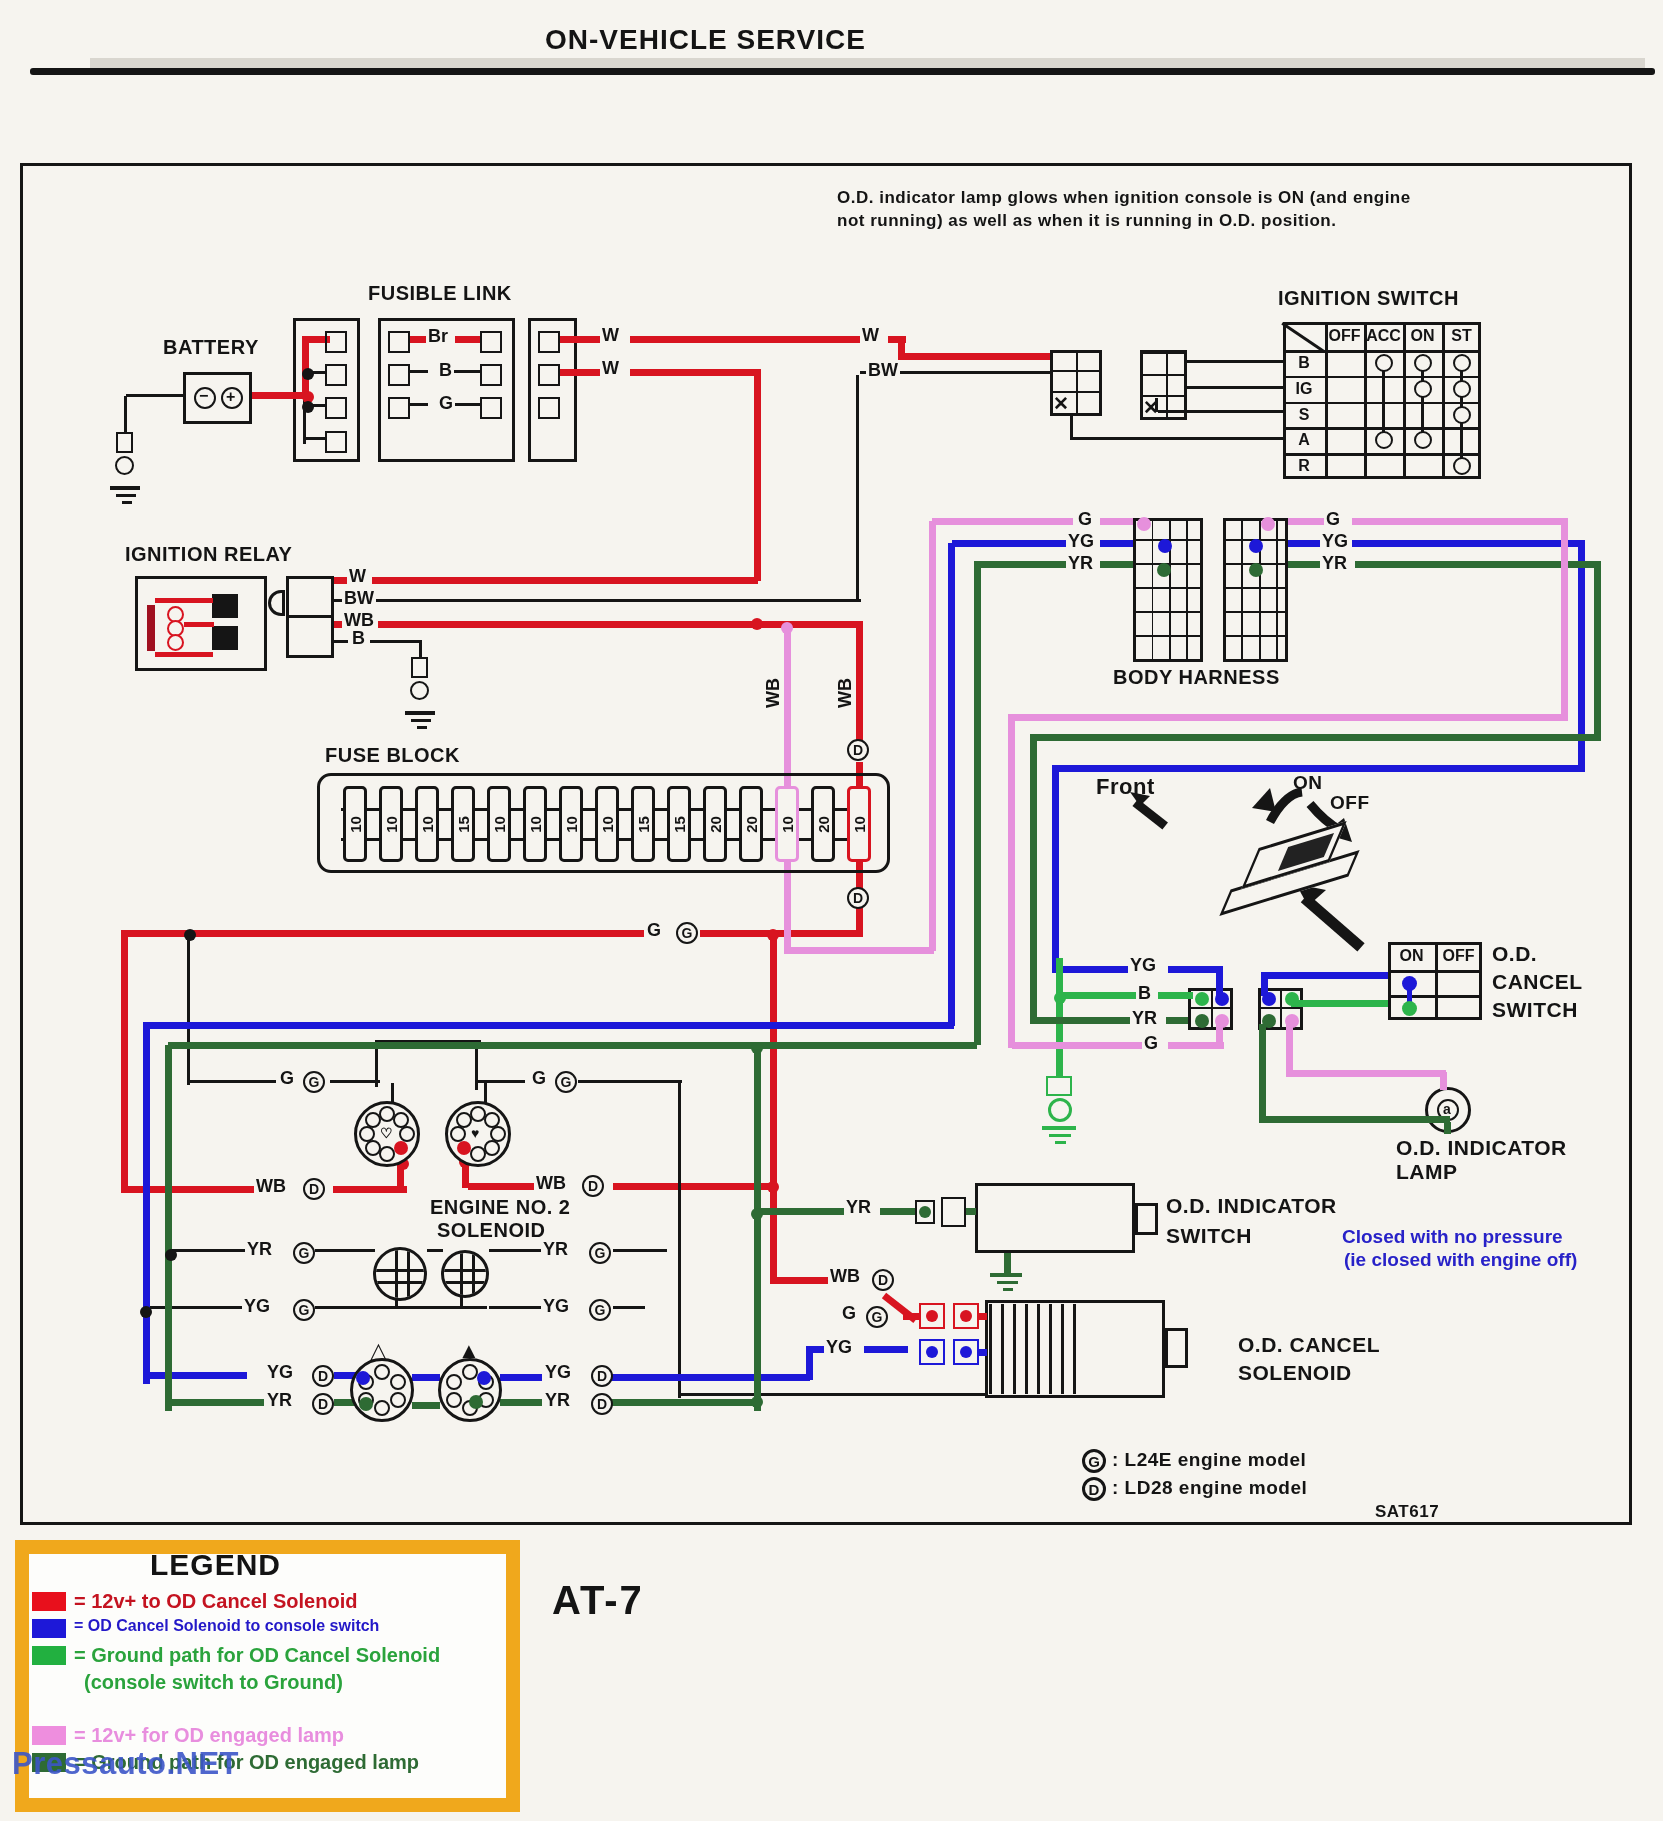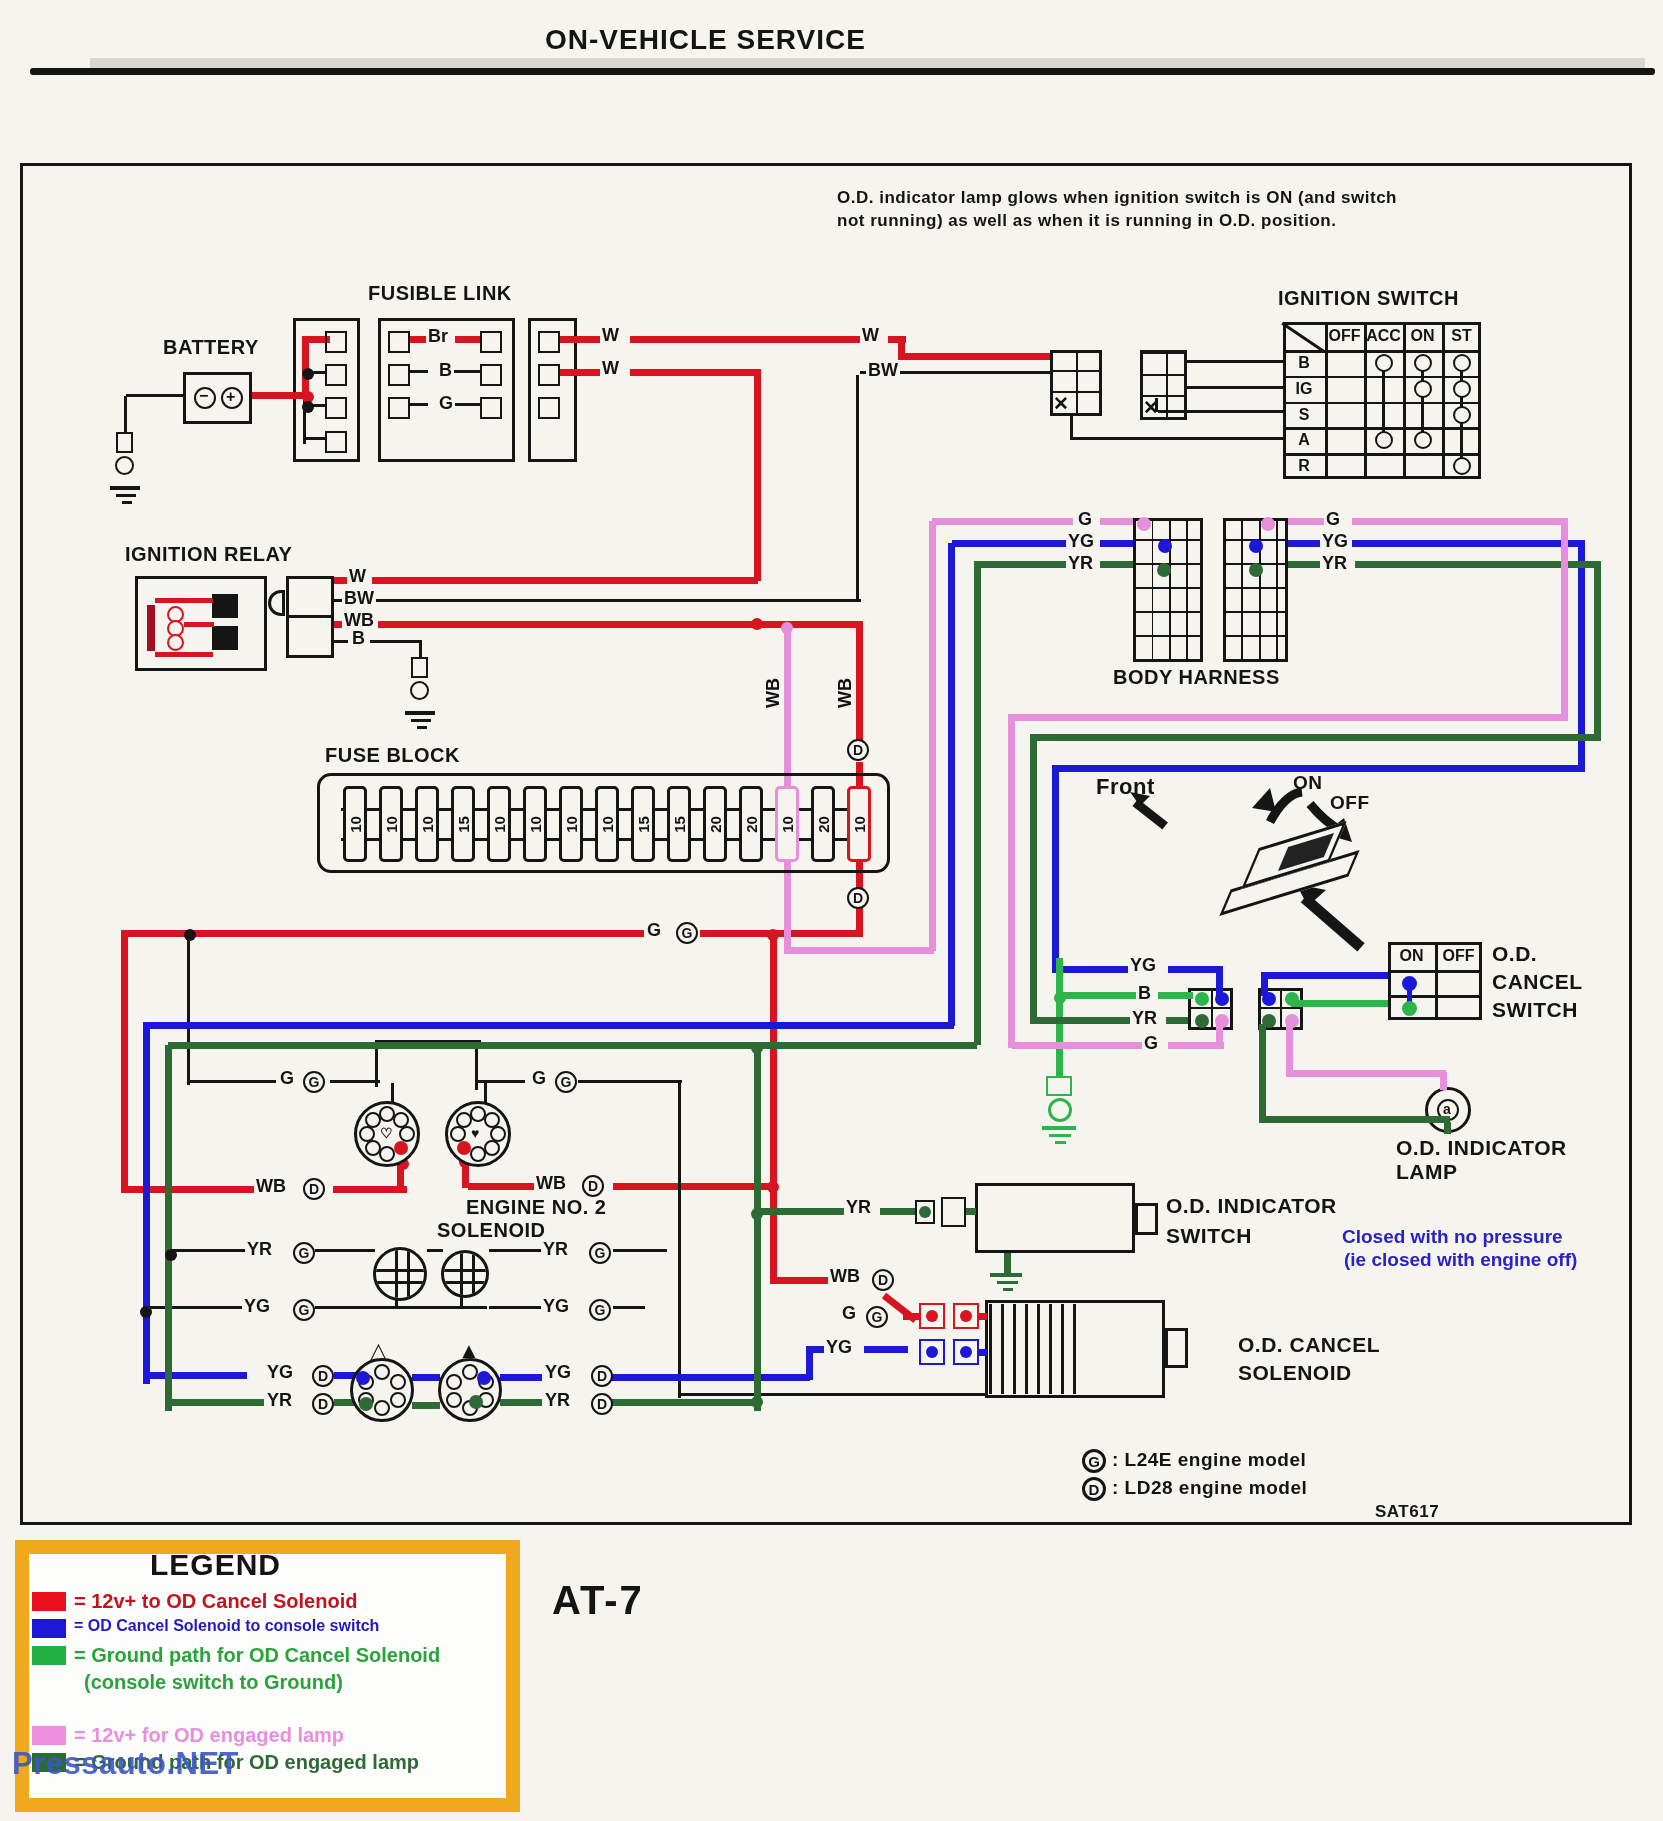--- a/index.html
+++ b/index.html
@@ -40,30 +40,30 @@
 <body>
 
 <div class="page">
 
   <div class="lb" style="left:545px;top:24px;font-size:28px;letter-spacing:1px;">ON-VEHICLE SERVICE</div>
   <div class="abs" style="left:90px;top:58px;width:1555px;height:12px;background:#d9d6cf;"></div>
   <div class="abs" style="left:30px;top:68px;width:1625px;height:7px;background:#151515;border-radius:3px;"></div>
 
   <div class="box" style="left:20px;top:163px;width:1612px;height:1362px;border-width:3.5px;"></div>
 
-  <div class="lb" style="left:837px;top:188px;font-size:17px;">O.D. indicator lamp glows when ignition switch is ON (and switch</div>
+  <div class="lb" style="left:837px;top:188px;font-size:17px;">O.D. indicator lamp glows when ignition console is ON (and engine</div>
   <div class="lb" style="left:837px;top:211px;font-size:17px;">not running) as well as when it is running in O.D. position.</div>
 
   <div class="lb" style="left:163px;top:336px;">BATTERY</div>
   <div class="lb" style="left:368px;top:282px;">FUSIBLE LINK</div>
   <div class="lb" style="left:1278px;top:287px;">IGNITION SWITCH</div>
   <div class="lb" style="left:125px;top:543px;">IGNITION RELAY</div>
   <div class="lb" style="left:325px;top:744px;">FUSE BLOCK</div>
   <div class="lb" style="left:1113px;top:666px;">BODY HARNESS</div>
-  <div class="lb" style="left:430px;top:1196px;margin-left:36px;">ENGINE NO. 2</div>
+  <div class="lb" style="left:430px;top:1196px;">ENGINE NO. 2</div>
   <div class="lb" style="left:437px;top:1219px;">SOLENOID</div>
   <div class="lb" style="left:1096px;top:774px;font-size:22px;">Front</div>
   <div class="lb" style="left:1293px;top:772px;font-size:19px;">ON</div>
   <div class="lb" style="left:1330px;top:792px;font-size:19px;">OFF</div>
   <div class="lb" style="left:1492px;top:942px;font-size:21px;">O.D.</div>
   <div class="lb" style="left:1492px;top:970px;font-size:21px;">CANCEL</div>
   <div class="lb" style="left:1492px;top:998px;font-size:21px;">SWITCH</div>
   <div class="lb" style="left:1396px;top:1136px;font-size:21px;">O.D. INDICATOR</div>
   <div class="lb" style="left:1396px;top:1160px;font-size:21px;">LAMP</div>
   <div class="lb" style="left:1166px;top:1194px;font-size:21px;">O.D. INDICATOR</div>

